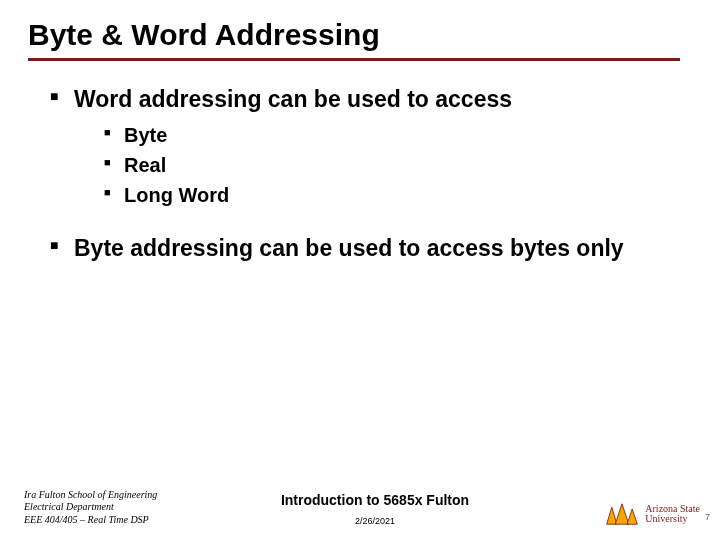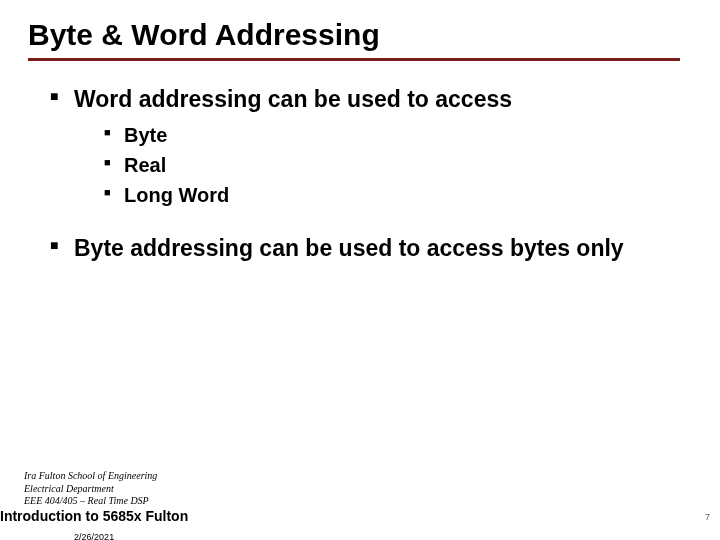--- a/index.html
+++ b/index.html
@@ -5,21 +5,21 @@
   * { box-sizing: border-box; margin: 0; padding: 0; }
   html, body { width: 720px; height: 540px; background: #fff; font-family: Arial, Helvetica, sans-serif; color: #000; }
   .slide { width: 720px; height: 540px; position: relative; padding: 18px 40px 0 28px; }
   .title { font-size: 30px; font-weight: bold; padding-bottom: 6px; border-bottom: 3px solid #7a1d1a; margin-bottom: 18px; }
   .bullets-l1 { list-style: none; padding-left: 22px; }
   .bullets-l1 > li { position: relative; font-size: 23px; font-weight: bold; margin-bottom: 8px; line-height: 1.25; padding-left: 24px; margin-top: 24px; }
   .bullets-l1 > li::before { content: "\25A0"; position: absolute; left: 0; top: 3px; font-size: 14px; color: #000; }
   .bullets-l2 { list-style: none; padding-left: 30px; margin-top: 6px; margin-bottom: 10px; }
   .bullets-l2 > li { position: relative; font-size: 20px; font-weight: bold; padding-left: 20px; line-height: 1.5; }
   .bullets-l2 > li::before { content: "\25A0"; position: absolute; left: 0; top: 4px; font-size: 11px; color: #000; }
-  .footer { position: absolute; left: 0; right: 0; bottom: 14px; height: 56px; display: flex; align-items: flex-start; flex-direction: column; }
+  .footer { position: absolute; left: 0; right: 0; bottom: 14px; height: 56px; display: flex; align-items: flex-end; }
   .footer-left { width: 200px; padding-left: 24px; font-family: Georgia, 'Times New Roman', serif; font-style: italic; font-size: 10px; line-height: 1.25; }
   .footer-center { flex: 1; text-align: center; }
   .footer-center .course { font-weight: bold; font-size: 14px; }
   .footer-center .date { font-size: 9px; margin-top: 8px; }
   .footer-right { width: 170px; padding-right: 20px; display: flex; align-items: center; justify-content: flex-end; gap: 6px; }
   .asu-logo { width: 34px; height: 24px; position: relative; }
   .asu-logo svg { width: 100%; height: 100%; }
   .asu-text { font-size: 10px; line-height: 1.05; color: #7a1d1a; font-family: Georgia, 'Times New Roman', serif; }
   .asu-text .l1 { display: block; }
   .asu-text .l2 { display: block; }
@@ -49,16 +49,29 @@
   <div class="footer">
     <div class="footer-left">
       <div>Ira Fulton School of Engineering</div>
       <div>Electrical Department</div>
       <div>EEE 404/405 – Real Time DSP</div>
     </div>
     <div class="footer-center">
       <div class="course">Introduction to 5685x Fulton</div>
       <div class="date">2/26/2021</div>
     </div>
+    <div class="footer-right">
+      <div class="asu-logo">
+        <svg viewBox="0 0 40 28">
+          <path d="M2 26 L8 6 L14 26 Z" fill="#f7a800" stroke="#7a1d1a" stroke-width="1"></path>
+          <path d="M12 26 L20 2 L28 26 Z" fill="#f7a800" stroke="#7a1d1a" stroke-width="1"></path>
+          <path d="M26 26 L32 8 L38 26 Z" fill="#f7a800" stroke="#7a1d1a" stroke-width="1"></path>
+        </svg>
+      </div>
+      <div class="asu-text">
+        <span class="l1">Arizona State</span>
+        <span class="l2">University</span>
+      </div>
+    </div>
     <div class="pagenum">7</div>
   </div>
 
 </div>
 
 </body></html>

